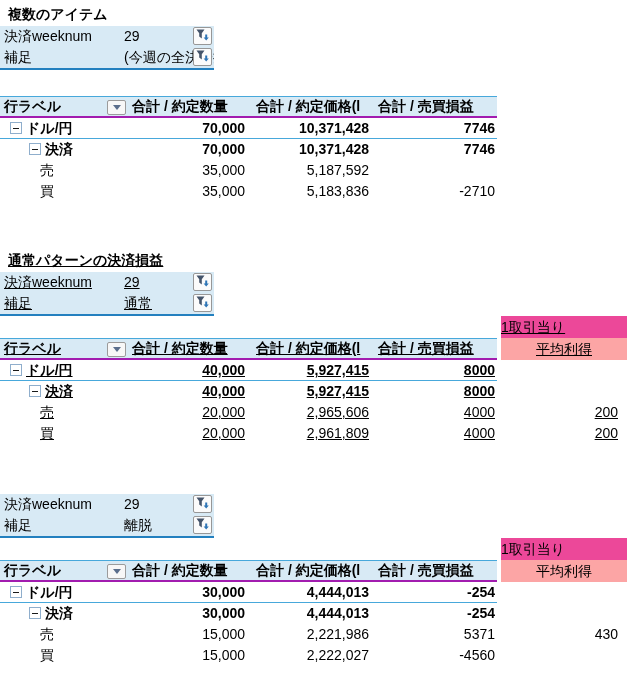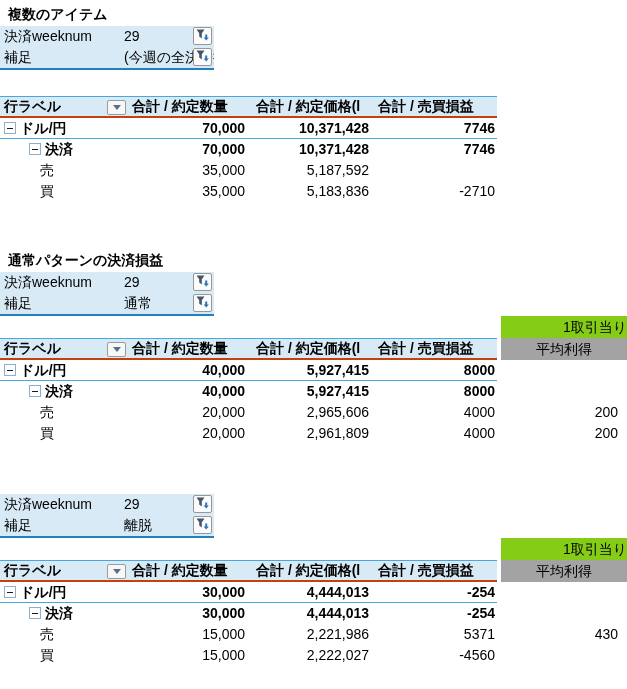--- a/index.html
+++ b/index.html
@@ -3,70 +3,70 @@
 <meta charset="utf-8">
 <style>
   html,body { margin:0; padding:0; }
   body {
     width:627px; height:689px; position:relative; background:#ffffff;
     font-family:"Liberation Sans", sans-serif; font-size:14px; color:#000;
     overflow:hidden;
   }
   .section { position:absolute; left:0; width:627px; }
   #section1 { top:4px; }
-  #section2 { top:250px; }
+  #section2 { top:250px;text-decoration:underline; }
   #section3 { top:494px; }
 
   .title { height:22px; line-height:20px; font-weight:bold; padding-left:8px; box-sizing:border-box; white-space:nowrap; }
 
   .filters { width:214px; background:#D8EAF5; border-bottom:2px solid #2380BF; box-sizing:border-box; }
   .frow { display:flex; height:21px; line-height:21px; position:relative; }
   .flabel { width:124px; padding-left:4px; box-sizing:border-box; white-space:nowrap; overflow:hidden; }
   .fvalue { flex:1; white-space:nowrap; overflow:hidden; }
   .filter-btn {
     position:absolute; right:2px; top:1px; width:19px; height:18px;
     background:#FBFBFB; border:1px solid #979797; border-radius:2px;
     box-sizing:border-box; display:flex; align-items:center; justify-content:center;
     padding:0; cursor:pointer;
   }
   .spacer { height:26px; }
 
   .prow { display:grid; grid-template-columns:128px 124px 122px 123px 4px 126px; }
   .hrow { height:22px; }
   .hcell {
-    background:#D8EAF5; border-top:1px solid #47A8DB; border-bottom:2px solid #c2410c;
+    background:#D8EAF5; border-top:1px solid #47A8DB; border-bottom:2px solid #a21caf;
     box-sizing:border-box; font-weight:bold; line-height:19px; padding-left:4px;
     overflow:hidden; white-space:nowrap;
   }
   .hcell-first { position:relative; }
   .dropdown-btn {
     position:absolute; right:2px; top:3px; width:19px; height:15px;
     background:#F7F7F7; border:1px solid #9B9B9B; border-radius:2px;
     box-sizing:border-box; display:flex; align-items:center; justify-content:center;
     padding:0; cursor:pointer;
   }
   .tri-down { width:0; height:0; border-left:4px solid transparent; border-right:4px solid transparent; border-top:5px solid #5A6E8C; }
 
   .greenrow { height:22px; }
-  .gcell { background:#84cc16; text-align:right; line-height:22px; white-space:nowrap; overflow:hidden; }
-  .hcell-green { background:#a3a3a3; border:none; font-weight:normal; text-align:center; padding-left:0; line-height:22px; }
+  .gcell { background:#ec4899; text-align:left; line-height:22px; white-space:nowrap; overflow:hidden; }
+  .hcell-green { background:#fca5a5; border:none; font-weight:normal; text-align:center; padding-left:0; line-height:22px; }
 
   .drow { height:21px; line-height:21px; }
   .drow.bold { font-weight:bold; }
   .cell { box-sizing:border-box; overflow:hidden; white-space:nowrap; }
   .c-label { padding-left:0; }
   .num { text-align:right; }
   .c-qty { padding-right:7px; }
   .c-price { padding-right:5px; }
   .c-pl { padding-right:2px; }
   .c-avg { padding-right:9px; }
   .sub .cell-bordered { border-bottom:1px solid #47A8DB; }
   .red { color:#FF0000; }
 
-  .indent0 { padding-left:4px; }
+  .indent0 { padding-left:10px; }
   .indent1 { padding-left:29px; }
   .indent2 { padding-left:40px; }
   .collapse-box {
     display:inline-block; width:12px; height:12px; box-sizing:border-box;
     border:1px solid #8FAECC; background:#fff; position:relative;
     vertical-align:middle; margin-right:4px; margin-top:-2px; cursor:pointer;
   }
   .collapse-box::after {
     content:""; position:absolute; left:2px; right:2px; top:5px; height:1px; background:#1a1a1a;
   }

